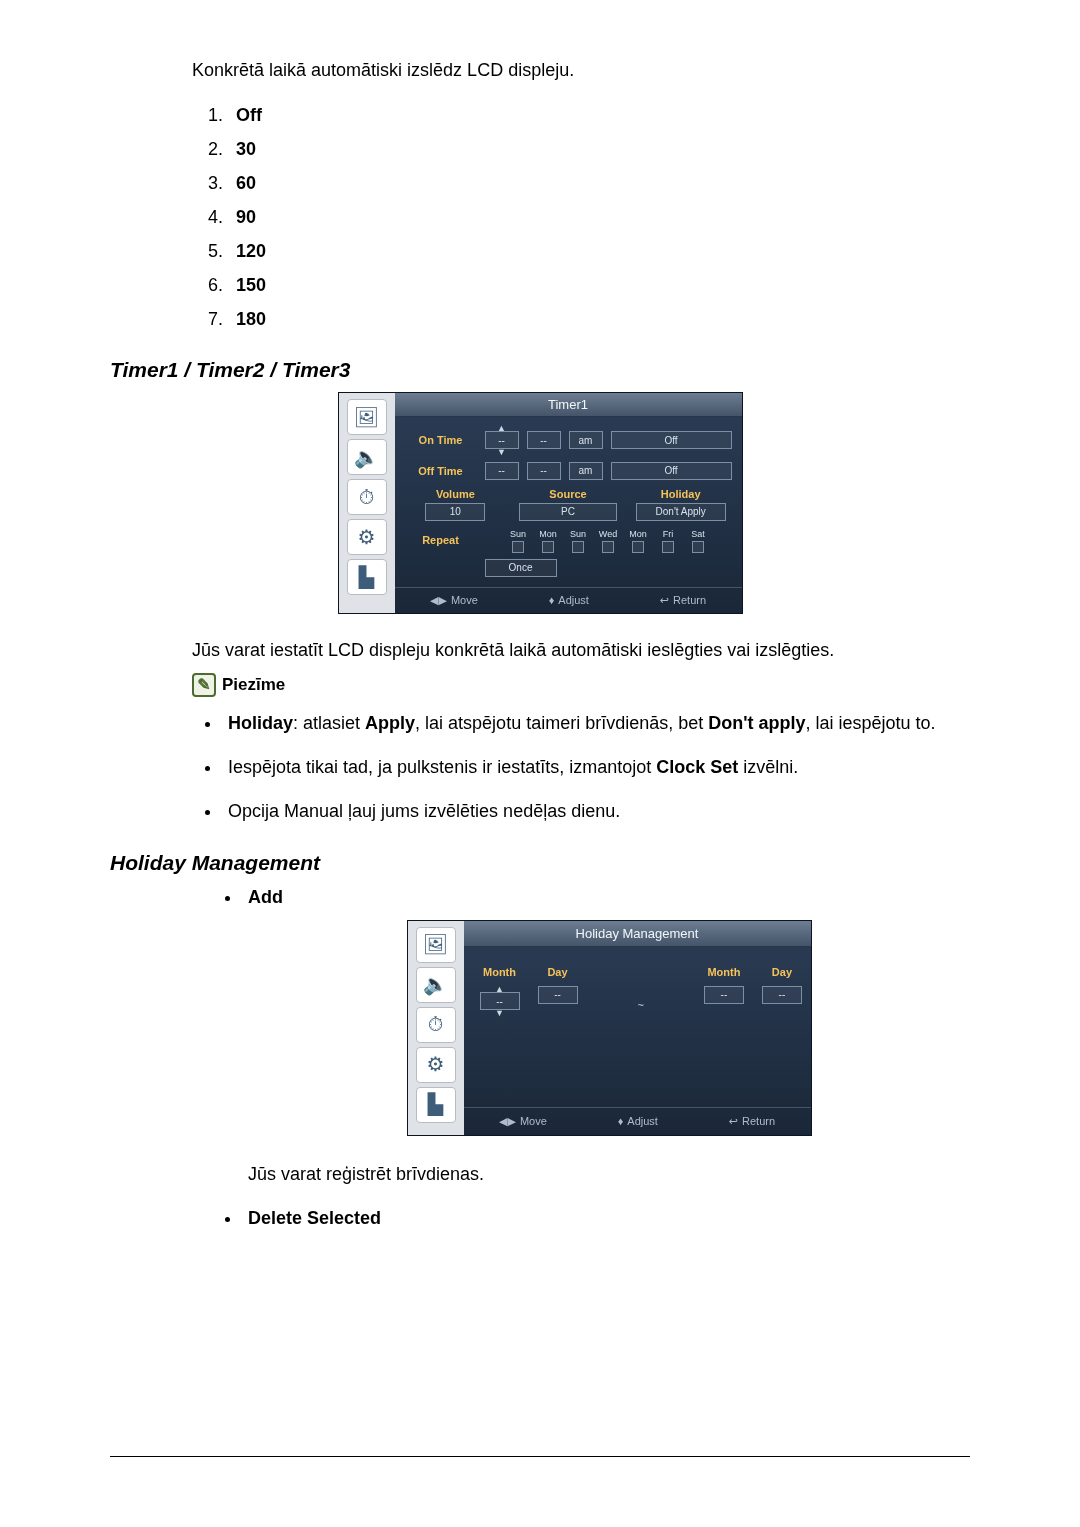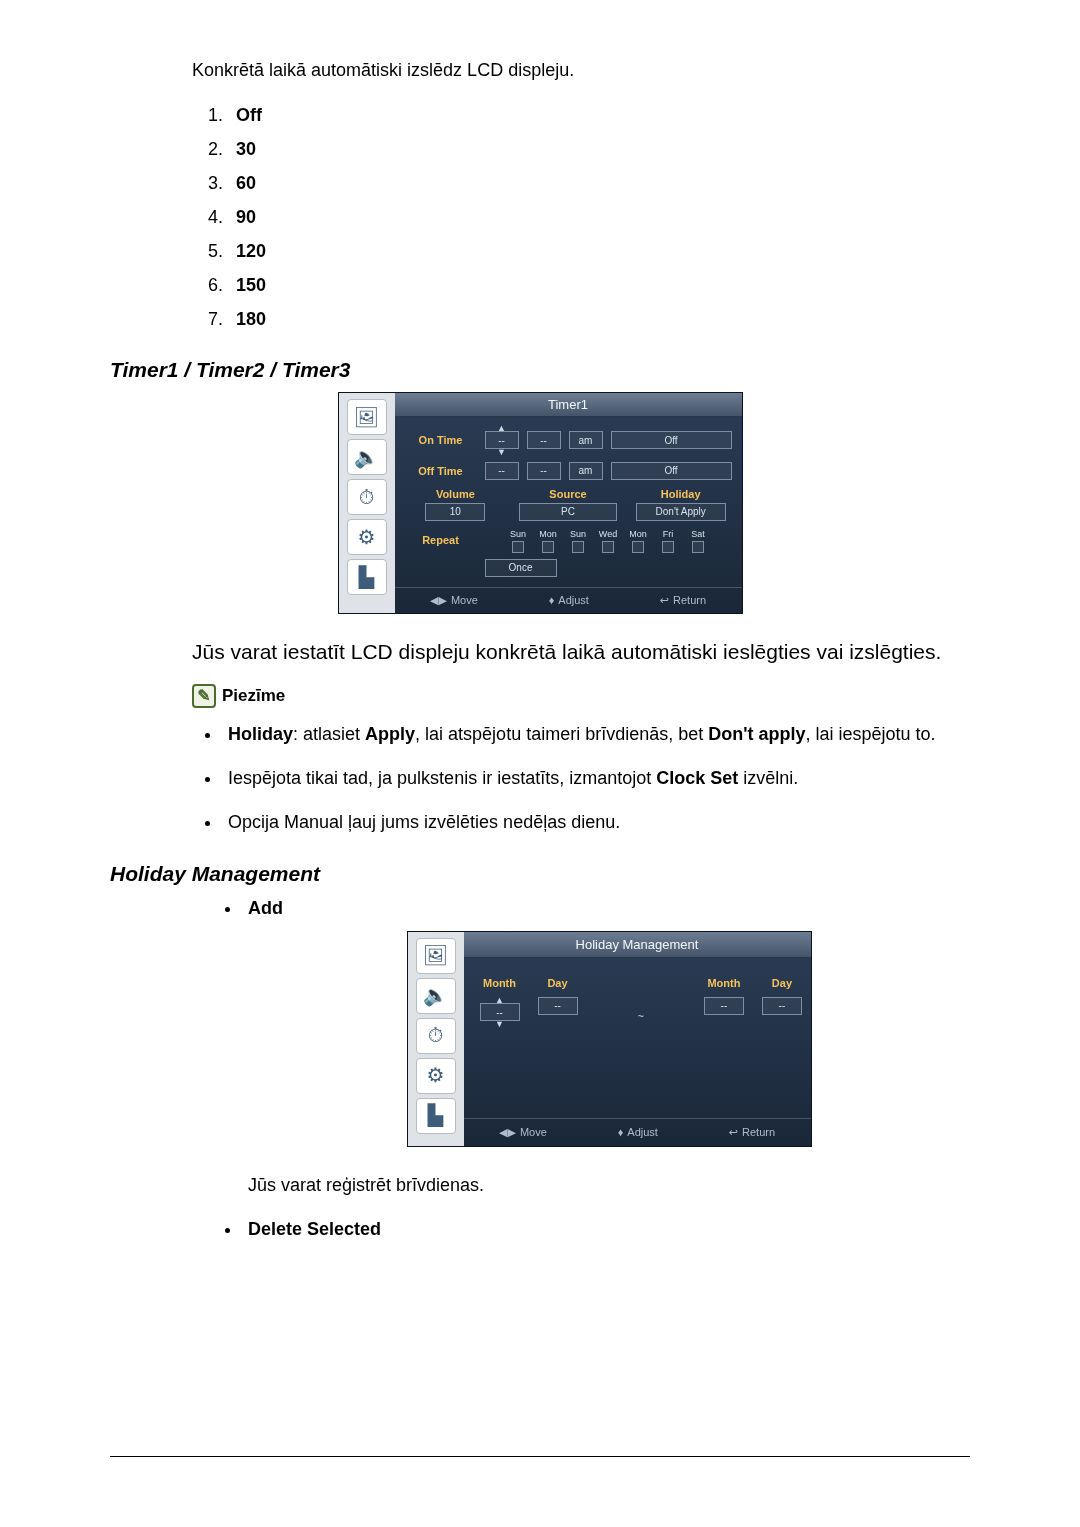--- a/index.html
+++ b/index.html
@@ -107,21 +107,21 @@
   .repeat-row { margin-top:6px; text-align:left;}
   .once-box { width:72px; }
   .osd .footer {
     display:flex; justify-content:space-around;
     padding: 6px 0;
     border-top: 1px solid #455468;
     font-size: 11px;
     color: #aebccb;
   }
   .osd .footer span { display:flex; align-items:center; gap:4px;}
-  .para { margin-left:82px; font-size:21px; margin-bottom:20px; }
+  .para { margin-left:82px; font-size:18px; margin-bottom:12px; }
   .note-line { margin-left:82px; font-size:17px; font-weight:bold; display:flex; align-items:center; gap:6px; margin-bottom:14px;}
   .note-icon {
     width:24px; height:24px;
     border: 2px solid #4d6b2f;
     border-radius:4px;
     display:flex; align-items:center; justify-content:center;
     color:#4d6b2f; font-size:16px; font-weight:bold;
     background:#eef3e6;
   }
   ul.bullets {

